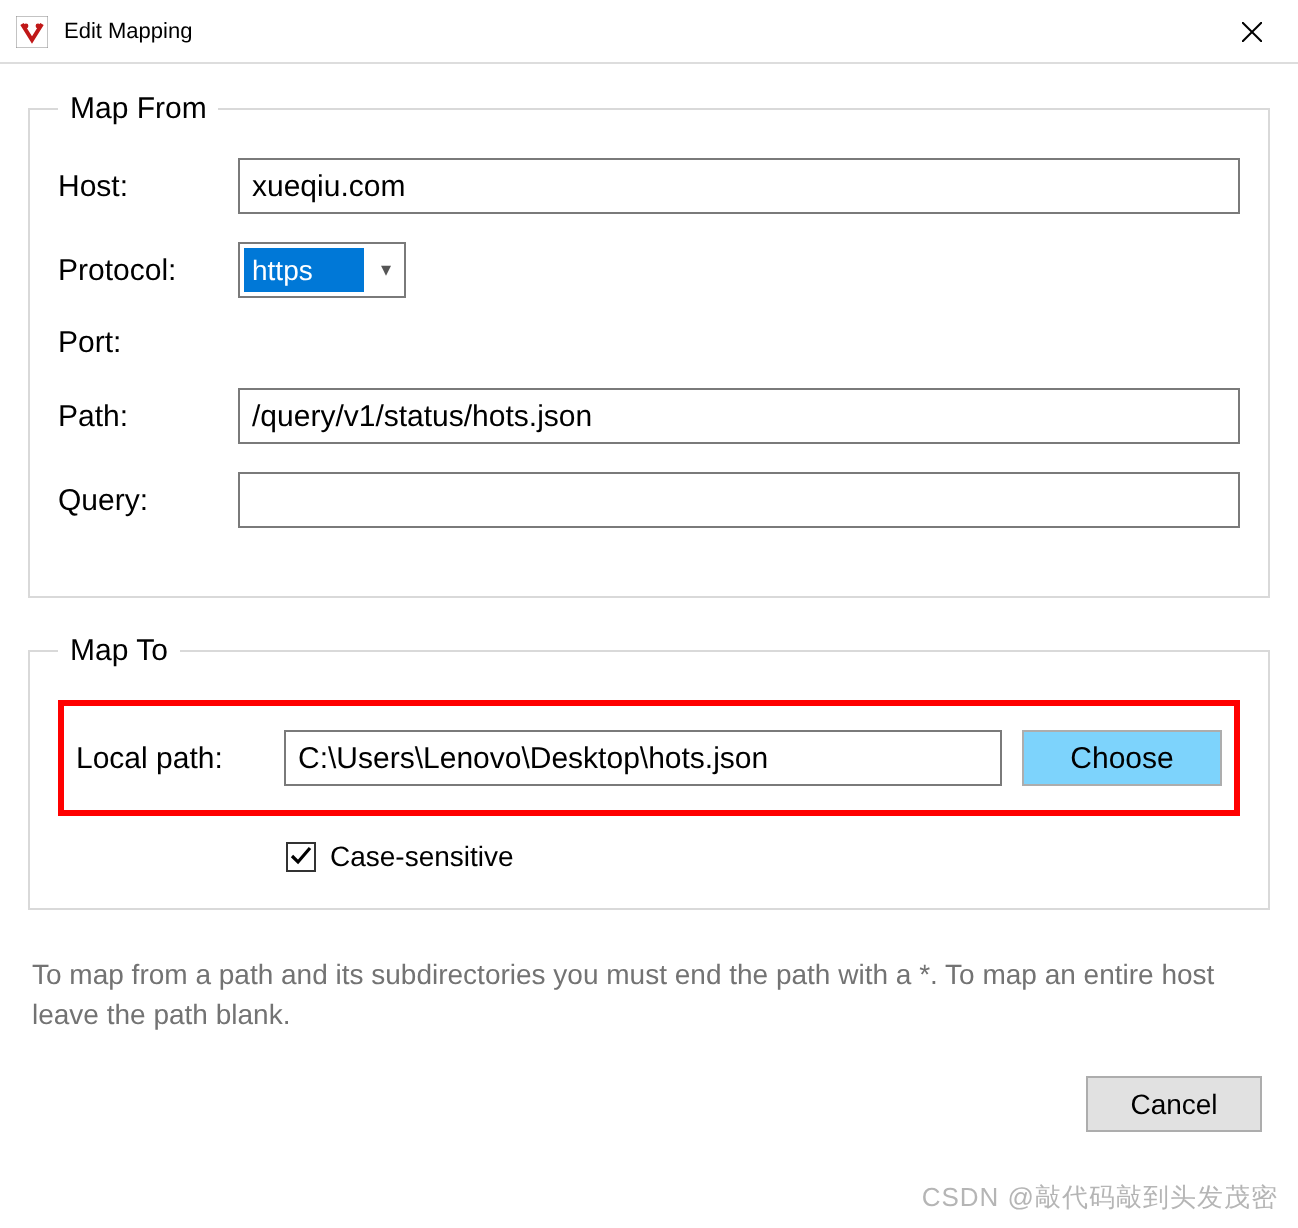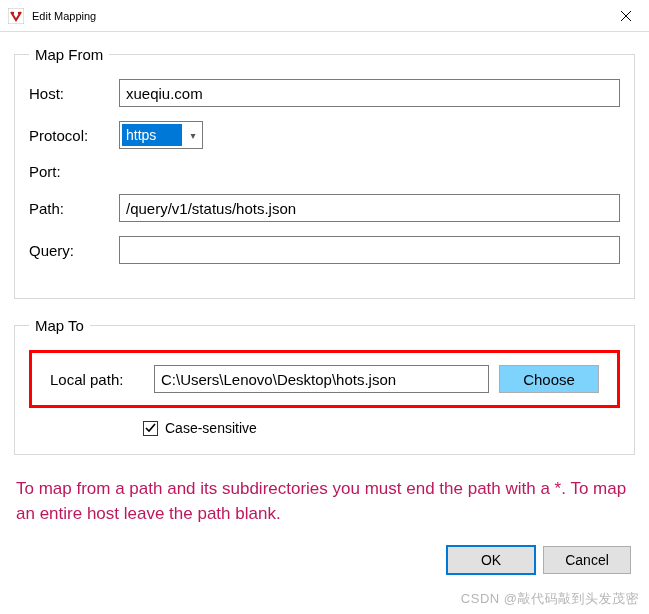--- a/index.html
+++ b/index.html
@@ -96,21 +96,21 @@
     .select-arrow {
       width: 18px;
       display: flex;
       align-items: center;
       justify-content: center;
       color: #555;
       font-size: 10px;
     }
     .highlight-box {
       border: 3px solid #ff0000;
-      padding: 12px 18px;
+      padding: 12px 6px;
       display: flex;
       align-items: center;
       margin-bottom: 12px;
     }
     .choose-btn {
       width: 100px;
       height: 28px;
       margin-left: 10px;
       border: 1px solid #adadad;
       background: #7dd3fc;
@@ -127,22 +127,22 @@
       height: 15px;
       border: 1px solid #333;
       margin-right: 7px;
       display: flex;
       align-items: center;
       justify-content: center;
       font-size: 13px;
       line-height: 1;
     }
     .hint {
-      font-size: 17px;
-      color: #be185d;
+      font-size: 14px;
+      color: #737373;
       line-height: 1.45;
       padding: 4px 2px 16px 2px;
     }
     .button-row {
       display: flex;
       justify-content: flex-end;
       gap: 8px;
       padding: 4px 4px 0 0;
     }
     .dlg-btn {
@@ -236,19 +236,18 @@
           <path d="M1 5 L4 8 L10 1" stroke="#000" stroke-width="1.6" fill="none"></path>
         </svg>
       </span>
       <span>Case-sensitive</span>
     </div>
   </fieldset>
 
   <div class="hint">To map from a path and its subdirectories you must end the path with a *. To map an entire host leave the path blank.</div>
 
   <div class="button-row">
-    <button class="dlg-btn default">OK</button>
     <button class="dlg-btn">Cancel</button>
   </div>
 
 </div>
 
 <div class="watermark">CSDN @敲代码敲到头发茂密</div>
 
 </body></html>

